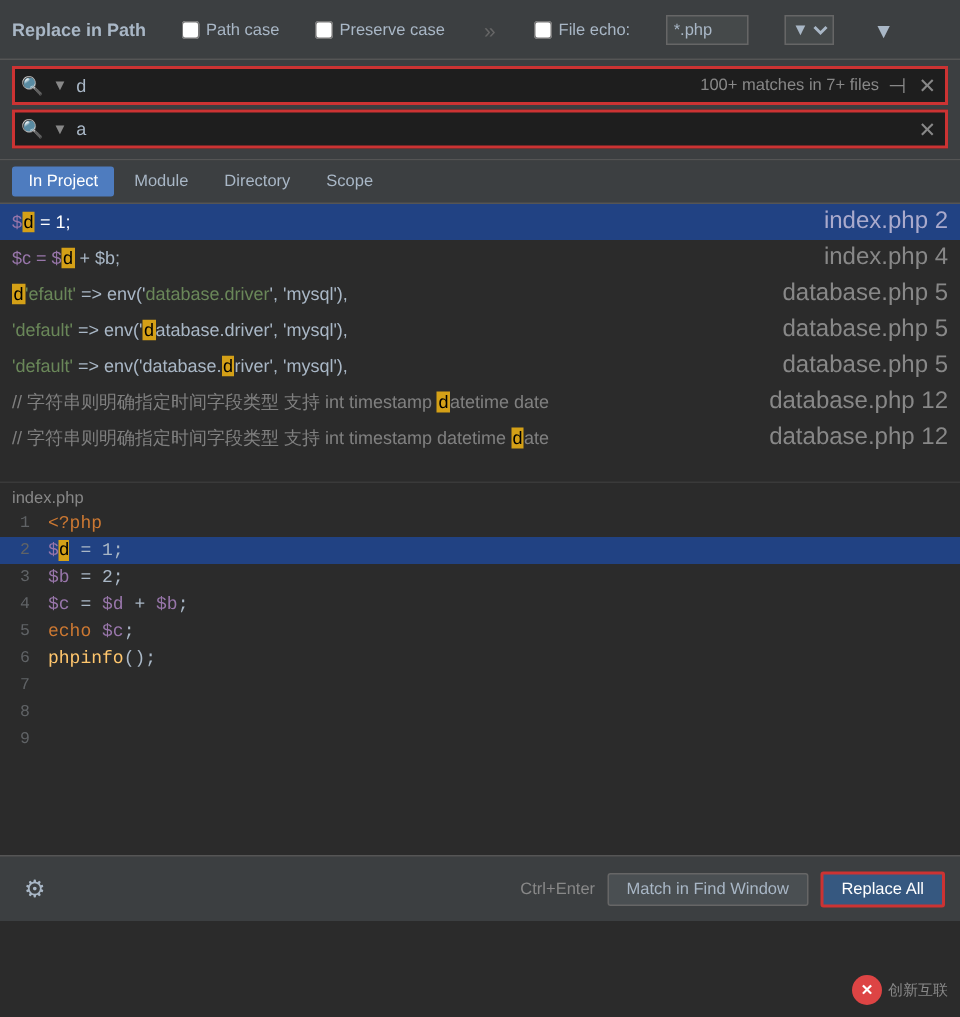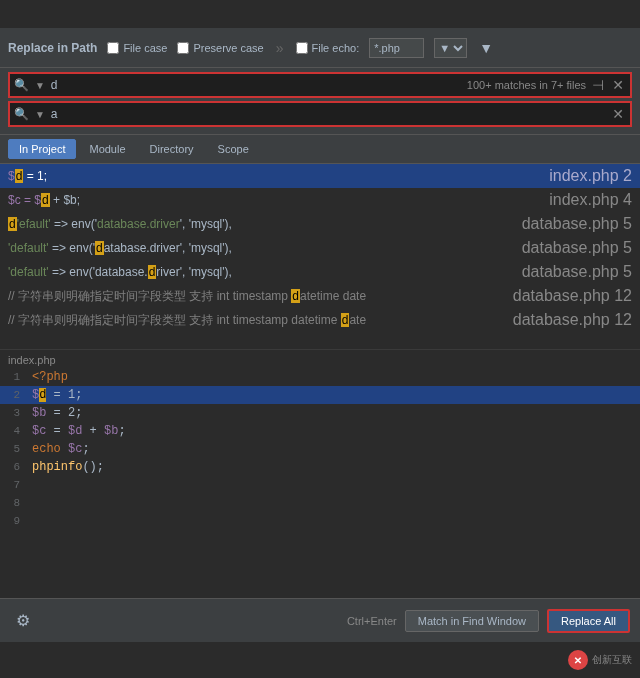--- a/index.html
+++ b/index.html
@@ -12,24 +12,23 @@
       color: #a9b7c6;
       overflow: hidden;
     }
 
     
     .toolbar {
       display: flex;
       align-items: center;
       background: #3c3f41;
       padding: 6px 8px;
-      gap: 10px;
+      gap: 24px;
       height: 40px;
       border-bottom: 1px solid #555;
-      margin-top: 28px;
     }
     .toolbar-title {
       color: #a9b7c6;
       font-size: 12px;
       font-weight: bold;
       white-space: nowrap;
     }
     .checkbox-group {
       display: flex;
       align-items: center;
@@ -285,21 +284,21 @@
     }
   </style>
 </head>
 <body>
 
 <div class="toolbar">
   <span class="toolbar-title">Replace in Path</span>
 
   <div class="checkbox-group">
     <input type="checkbox" style="">
-    <label>File case</label>
+    <label>Path case</label>
   </div>
 
   <div class="checkbox-group">
     <input type="checkbox" style="">
     <label>Preserve case</label>
   </div>
 
   <span class="toolbar-sep">»</span>
 
   <div class="checkbox-group">

